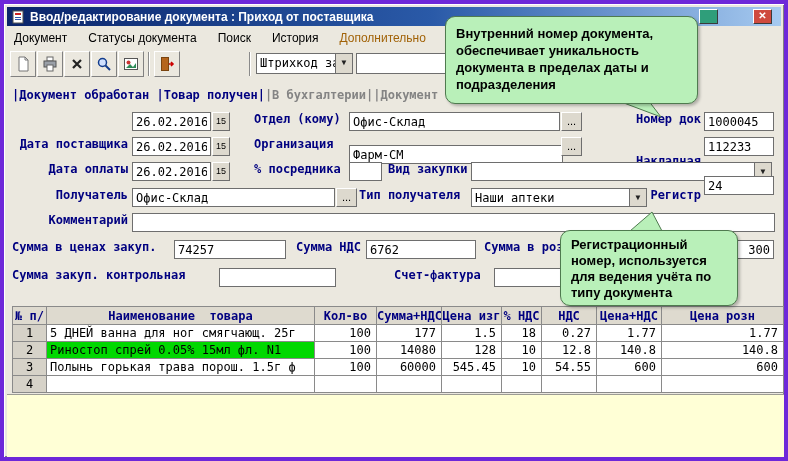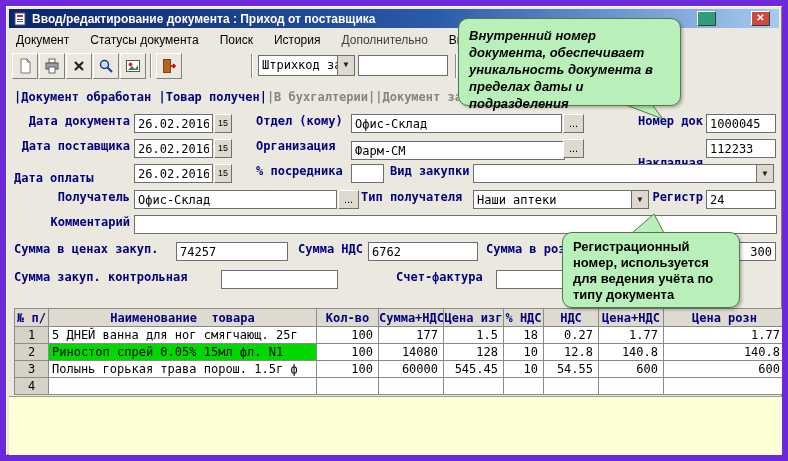--- a/index.html
+++ b/index.html
@@ -2,34 +2,34 @@
 <html style="--lbl: #000080; --hl: #00d800; --tt-bg: #b9f0b9; --tt-bd: #4f7a4f; --panel: #ffffd6; --flag-on: #000080; --flag-off: #848484;"><head>
 <meta charset="utf-8">
 <style>
 :root{
   --lbl:#000080; --hl:#00d800; --tt-bg:#b9f0b9; --tt-bd:#4f7a4f;
   --panel:#ffffd6; --flag-on:#000080; --flag-off:#848484;
 }
 *{box-sizing:border-box;margin:0;padding:0;}
 body{width:788px;height:461px;font-family:"Liberation Sans",sans-serif;background:#c0c0c0;}
 #window{position:relative;width:788px;height:461px;background:#ebe8df;
-  border:6px solid #6d28d9;box-shadow:inset 1px 1px 0 #ffffff, inset -1px -1px 0 #808080;overflow:hidden;}
+  border:4px solid #6d28d9;box-shadow:inset 1px 1px 0 #ffffff, inset -1px -1px 0 #808080;overflow:hidden;}
 .titlebar{position:absolute;left:3px;top:3px;right:3px;height:19px;
   background:linear-gradient(90deg,#0a246a 0%,#2a5aa8 55%,#a6caf0 100%);
   display:flex;align-items:center;padding:0 4px;}
 .title-text{color:#fff;font-weight:bold;font-size:12px;margin-left:5px;white-space:nowrap;}
 .sys-btn{position:absolute;top:5px;width:19px;height:15px;border:1px solid;
   border-color:#ffffff #3a3a3a #3a3a3a #ffffff;font:bold 10px/12px "Liberation Sans",sans-serif;
   text-align:center;color:#fff;cursor:default;}
 #btn-max{right:66px;background:#2f9e7a;}
 #btn-close{right:12px;background:#cf4a3e;}
 .menubar{position:absolute;left:10px;top:26px;height:16px;display:flex;gap:21px;
   align-items:center;font-size:12px;color:#000;}
 .menu-item{white-space:nowrap;}
-.menu-item.disabled{color:#404040;}
+.menu-item.disabled{color:#a16207;}
 .tbtn{position:absolute;top:47px;width:26px;height:26px;background:#ebe8df;
   border:1px solid;border-color:#fff #818181 #818181 #fff;
   display:flex;align-items:center;justify-content:center;}
 .vsep{position:absolute;top:48px;height:24px;width:2px;border-left:1px solid #8a8a8a;border-right:1px solid #fff;}
 .combo{position:absolute;height:21px;background:#fff;border:1px solid #6e6e6e;
   font:12px "DejaVu Sans Mono",monospace;padding:2px 18px 1px 3px;white-space:nowrap;overflow:hidden;}
 .combo .arrow{position:absolute;right:0;top:0;width:17px;height:19px;background:#ddd9ce;
   border-left:1px solid #6e6e6e;font-size:8px;line-height:18px;text-align:center;color:#222;}
 .inp{position:absolute;height:19px;border:1px solid #6e6e6e;background:#fff;
   font:12px "DejaVu Sans Mono",monospace;padding:1px 3px;color:#000;}
@@ -129,59 +129,58 @@
   <div class="combo" style="left:252px;top:49px;width:97px;">
     <span>Штрихкод заво</span>
     <span class="arrow">▼</span>
   </div>
   <input class="inp" style="left: 352px; top: 49px; width: 90px; height: 21px;" value="">
   <div class="vsep" style="left:449px;"></div>
   <div class="vsep" style="left:456px;"></div>
 
   <div class="flags"><span class="flag-on">|Документ обработан </span><span class="flag-on">|Товар получен|</span><span class="flag-off">|В бухгалтерии|</span><span class="flag-off">|Документ закрыт|</span></div>
 
-  <div class="lbl" style="left:8px;top:108px;width:116px;text-align:right;">Дата документа</div>
   <input class="inp" style="left: 128px; top: 108px; width: 79px;" value="26.02.2016">
   <div class="btn" style="left:208px;top:108px;width:18px;font-size:9px;">15</div>
   <div class="lbl" style="left:250px;top:108px;">Отдел (кому)</div>
   <input class="inp" style="left: 345px; top: 108px; width: 211px;" value="Офис-Склад">
   <div class="btn" style="left:557px;top:108px;width:21px;">...</div>
   <div class="lbl" style="left:631px;top:108px;width:66px;text-align:right;">Номер док</div>
   <input class="inp" style="left: 700px; top: 108px; width: 70px;" value="1000045">
 
   <div class="lbl" style="left:8px;top:133px;width:116px;text-align:right;">Дата поставщика</div>
   <input class="inp" style="left: 128px; top: 133px; width: 79px;" value="26.02.2016">
   <div class="btn" style="left:208px;top:133px;width:18px;font-size:9px;">15</div>
   <div class="lbl" style="left:250px;top:133px;">Организация</div>
-  <input class="inp" style="left: 345px; top: 135px; width: 214px;" value="Фарм-СМ">
+  <input class="inp" style="left: 345px; top: 141px; width: 214px;" value="Фарм-СМ">
   <div class="btn" style="left:557px;top:133px;width:21px;">...</div>
   <div class="lbl" style="left:631px;top:150px;width:66px;text-align:right;">Накладная</div>
   <input class="inp" style="left: 700px; top: 133px; width: 70px;" value="112233">
 
-  <div class="lbl" style="left:8px;top:158px;width:116px;margin-top:7px;">Дата оплаты</div>
+  <div class="lbl" style="left:8px;top:158px;width:116px;text-align:right;">Дата оплаты</div>
   <input class="inp" style="left: 128px; top: 158px; width: 79px;" value="26.02.2016">
   <div class="btn" style="left:208px;top:158px;width:18px;font-size:9px;">15</div>
   <div class="lbl" style="left:250px;top:158px;">% посредника</div>
   <input class="inp" style="left: 345px; top: 158px; width: 33px;" value="">
   <div class="lbl" style="left:384px;top:158px;">Вид закупки</div>
   <div class="combo" style="left:467px;top:158px;width:301px;height:19px;">
     <span></span>
     <span class="arrow">▼</span>
   </div>
 
   <div class="lbl" style="left:8px;top:184px;width:116px;text-align:right;">Получатель</div>
   <input class="inp" style="left: 128px; top: 184px; width: 203px;" value="Офис-Склад">
   <div class="btn" style="left:332px;top:184px;width:21px;">...</div>
   <div class="lbl" style="left:355px;top:184px;">Тип получателя</div>
   <div class="combo" style="left:467px;top:184px;width:176px;height:19px;">
     <span>Наши аптеки</span>
     <span class="arrow">▼</span>
   </div>
   <div class="lbl" style="left:631px;top:184px;width:66px;text-align:right;">Регистр</div>
-  <input class="inp" style="left: 700px; top: 184px; width: 70px;" value="24">
+  <input class="inp" style="left: 700px; top: 172px; width: 70px;" value="24">
 
   <div class="lbl" style="left:8px;top:209px;width:116px;text-align:right;">Комментарий</div>
   <input class="inp" style="left: 128px; top: 209px; width: 643px;" value="">
 
   <div class="lbl" style="left:8px;top:236px;">Сумма в ценах закуп.</div>
   <input class="inp" style="left: 170px; top: 236px; width: 112px;" value="74257">
   <div class="lbl" style="left:292px;top:236px;">Сумма НДС</div>
   <input class="inp" style="left: 362px; top: 236px; width: 110px;" value="6762">
   <div class="lbl" style="left:480px;top:236px;">Сумма в розн. ценах</div>
   <input class="inp" style="left: 700px; top: 236px; width: 70px; text-align: right;" value="300">
@@ -263,21 +262,21 @@
       </tr>
     </tbody>
   </table>
 
   <div id="bottom-panel"></div>
 
   <svg class="tail" style="left:600px;top:95px;" width="60" height="20">
     <polygon points="12,1 44,1 57,18"></polygon>
     <path d="M12,1 L57,18 L44,1"></path>
   </svg>
-  <div class="tooltip" id="tt1" style="left:452px;top:12px;width:223px;height:88px;font-style:italic;">
+  <div class="tooltip" id="tt1" style="left:441px;top:12px;width:253px;height:88px;">
     <span>Внутренний номер документа, обеспечивает уникальность документа в пределах даты и подразделения</span>
   </div>
 
   <svg class="tail" style="left:612px;top:206px;" width="50" height="22">
     <polygon points="36,2 14,21 46,21"></polygon>
     <path d="M14,21 L36,2 L46,21"></path>
   </svg>
   <div class="tooltip" id="tt2" style="left:556px;top:226px;width:178px;height:76px;">
     <span>Регистрационный номер, используется для ведения учёта по типу документа</span>
   </div>

